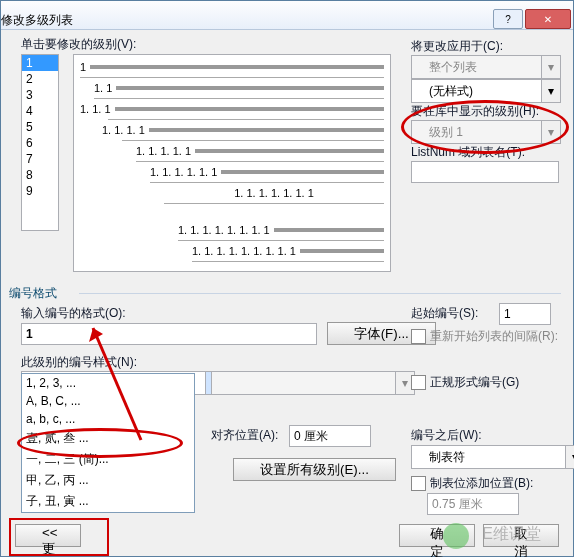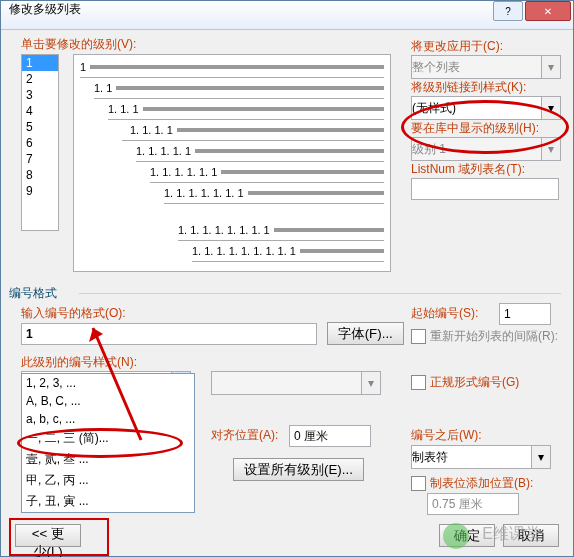--- a/index.html
+++ b/index.html
@@ -1,49 +1,49 @@
 <!DOCTYPE html>
 <html><head>
 <meta charset="utf-8">
 <style>
 body{margin:0;font-family:"Microsoft YaHei","SimSun",sans-serif;font-size:12px;background:#b0b8c0;color:#000}
 .dialog{position:relative;width:574px;height:557px;background:#f0f0f0;border:1px solid #5a7fa0;box-sizing:border-box}
-.titlebar{height:28px;background:linear-gradient(#fdfdfe,#e8effa);border-bottom:1px solid #b8c8dc;display:flex;align-items:flex-start;padding-left:8px}
+.titlebar{height:28px;background:linear-gradient(#fdfdfe,#e8effa);border-bottom:1px solid #b8c8dc;display:flex;align-items:flex-end;padding-left:0}
 .titlebar .title{flex:1;font-size:12px}
 .winbtn{width:28px;height:18px;display:flex;align-items:center;justify-content:center;border:1px solid #8aa0b8;background:#e8f0fb;margin-right:2px;font-size:10px;cursor:pointer;border-radius:2px}
 .closebtn{width:44px;background:#d96060;color:#fff;border-color:#a03030}
 .body{position:relative;padding:8px;height:calc(100% - 28px);box-sizing:border-box}
-.label{color:#c2410c}
+.label{color:#0f172a}
 .level-list{position:absolute;left:20px;top:24px;width:36px;height:175px;border:1px solid #abadb3;background:#fff;overflow:hidden}
 .level-list div{padding:1px 4px}
 .level-list .sel{background:#3399ff;color:#fff}
 .preview{position:absolute;left:72px;top:24px;width:318px;height:218px;border:1px solid #abadb3;background:#fff;padding:6px;box-sizing:border-box;overflow:hidden}
 .preview .row{display:flex;align-items:center;margin-bottom:4px}
 .preview .num{font-size:11px;white-space:nowrap}
 .preview .bar{flex:1;height:4px;background:#999;margin-left:4px}
 .preview .bar2{height:1px;background:#aaa;margin:2px 0 4px 0}
 .rhs{position:absolute;left:410px;top:8px;right:12px}
 .rhs .grp{}
-.combo{height:22px;border:1px solid #abadb3;background:#fff;display:flex;align-items:center;padding:0 0;position:relative}
+.combo{height:22px;border:1px solid #abadb3;background:#fff;display:flex;align-items:center;padding:0 17px;position:relative}
 .combo .arrow{position:absolute;right:0;top:0;width:18px;height:100%;border-left:1px solid #abadb3;background:#f0f0f0;display:flex;align-items:center;justify-content:center}
 .disabled{color:#888;background:#f4f4f4}
 .section-title{position:absolute;left:8px;color:#0c4a6e}
 .section-title.s1{top:255px}
 .line{position:absolute;height:1px;background:#c8d4e4}
 .line.l1{left:78px;right:12px;top:263px}
 input[type=text]{height:20px;border:1px solid #abadb3;padding:0 4px;background:#fff;font-size:12px}
-.btn{height:23px;border:1px solid #999;background:linear-gradient(#fafafa,#e0e0e0);padding:0 10px;cursor:pointer}
+.btn{height:23px;border:1px solid #999;background:linear-gradient(#fafafa,#e0e0e0);padding:0 26px;cursor:pointer}
 .dropdown{position:absolute;left:20px;top:343px;width:172px;border:1px solid #7f9db9;background:#fff;z-index:50}
 .dropdown .opt{padding:2px 4px;cursor:pointer}
 .circle-red{position:absolute;border:3px solid #d00000;border-radius:50%;pointer-events:none;z-index:60}
 .box-red{position:absolute;border:2px solid #d00000;pointer-events:none;z-index:60}
 .arrow-red{position:absolute;z-index:55;pointer-events:none}
 .chk{width:13px;height:13px;border:1px solid #888;display:inline-block;vertical-align:middle;margin-right:4px;background:#fff}
 .footer{position:absolute;bottom:10px;right:14px;display:flex;gap:8px}
-.footer .btn{width:56px}
+.footer .btn{width:76px}
 .less-btn{position:absolute;left:14px;bottom:10px;width:66px}
 .watermark{position:absolute;right:32px;bottom:12px;font-size:16px;color:#999;opacity:.7;z-index:70;pointer-events:none}
 .wechat{position:absolute;right:104px;bottom:8px;width:26px;height:26px;border-radius:50%;background:#5fc15f;opacity:.6;z-index:70}
 </style>
 </head>
 <body>
 
 <div class="dialog">
   <div class="titlebar">
     <span class="title">修改多级列表</span>
@@ -70,41 +70,41 @@
           <div class="row" style="margin-left: 0px;">
             <span class="num">1</span>
             <span class="bar"></span>
           </div>
           <div class="bar2" style="margin-left: 0px;"></div>
           <div class="row" style="margin-left: 14px;">
             <span class="num">1. 1</span>
             <span class="bar"></span>
           </div>
           <div class="bar2" style="margin-left: 14px;"></div>
-          <div class="row" style="margin-left: 28px;">
+          <div class="row" style="">
             <span class="num">1. 1. 1</span>
             <span class="bar"></span>
           </div>
           <div class="bar2" style="margin-left: 28px;"></div>
-          <div class="row" style="margin-left: 50px;">
+          <div class="row" style="margin-left: 22px;">
             <span class="num">1. 1. 1. 1</span>
             <span class="bar"></span>
           </div>
           <div class="bar2" style="margin-left: 42px;"></div>
           <div class="row" style="margin-left: 56px;">
             <span class="num">1. 1. 1. 1. 1</span>
             <span class="bar"></span>
           </div>
           <div class="bar2" style="margin-left: 56px;"></div>
           <div class="row" style="margin-left: 70px;">
             <span class="num">1. 1. 1. 1. 1. 1</span>
             <span class="bar"></span>
           </div>
           <div class="bar2" style="margin-left: 70px;"></div>
-          <div class="row" style="margin-left: 84px;">
+          <div class="row" style="margin-left: 84px; flex-direction: column;">
             <span class="num">1. 1. 1. 1. 1. 1. 1</span>
             <span class="bar"></span>
           </div>
           <div class="bar2" style="margin-left: 84px;"></div>
           <div class="row" style="margin-left: 98px; margin-top: 20px;">
             <span class="num">1. 1. 1. 1. 1. 1. 1. 1</span>
             <span class="bar"></span>
           </div>
           <div class="bar2" style="margin-left: 98px;"></div>
           <div class="row" style="margin-left: 112px;">
@@ -117,21 +117,20 @@
 
     <div class="rhs">
       <div class="grp">
         <div class="label">将更改应用于(C):</div>
         <div class="combo disabled">
             <span>整个列表</span>
             <span class="arrow">▾</span>
           </div>
       </div>
       <div class="grp">
-        <div class="label">将级别链接到样式(K):</div>
         <div class="combo">
             <span>(无样式)</span>
             <span class="arrow">▾</span>
           </div>
       </div>
       <div class="grp">
         <div class="label">要在库中显示的级别(H):</div>
         <div class="combo disabled">
             <span>级别 1</span>
             <span class="arrow">▾</span>
@@ -163,22 +162,22 @@
     <div class="combo disabled" style="position:absolute;left:210px;top:341px;width:168px">
         <span class="arrow">▾</span>
       </div>
 
     <div style="position:absolute;left:410px;top:344px"><span class="chk"></span><span class="label">正规形式编号(G)</span></div>
 
     <div class="dropdown">
       <div class="opt">1, 2, 3, ...</div>
       <div class="opt">A, B, C, ...</div>
       <div class="opt">a, b, c, ...</div>
+      <div class="opt">壹, 贰, 叁 ...</div>
       <div class="opt">一, 二, 三 (简)...</div>
-      <div class="opt">壹, 贰, 叁 ...</div>
       <div class="opt">甲, 乙, 丙 ...</div>
       <div class="opt">子, 丑, 寅 ...</div>
     </div>
 
     <div class="label" style="position:absolute;left:210px;top:397px">对齐位置(A):</div>
     <input type="text" style="position: absolute; left: 288px; top: 395px; width: 72px;" value="0 厘米">
 
     <div class="label" style="position:absolute;left:410px;top:397px">编号之后(W):</div>
     <div class="combo" style="position:absolute;left:410px;top:415px;width:138px">
         <span>制表符</span>

